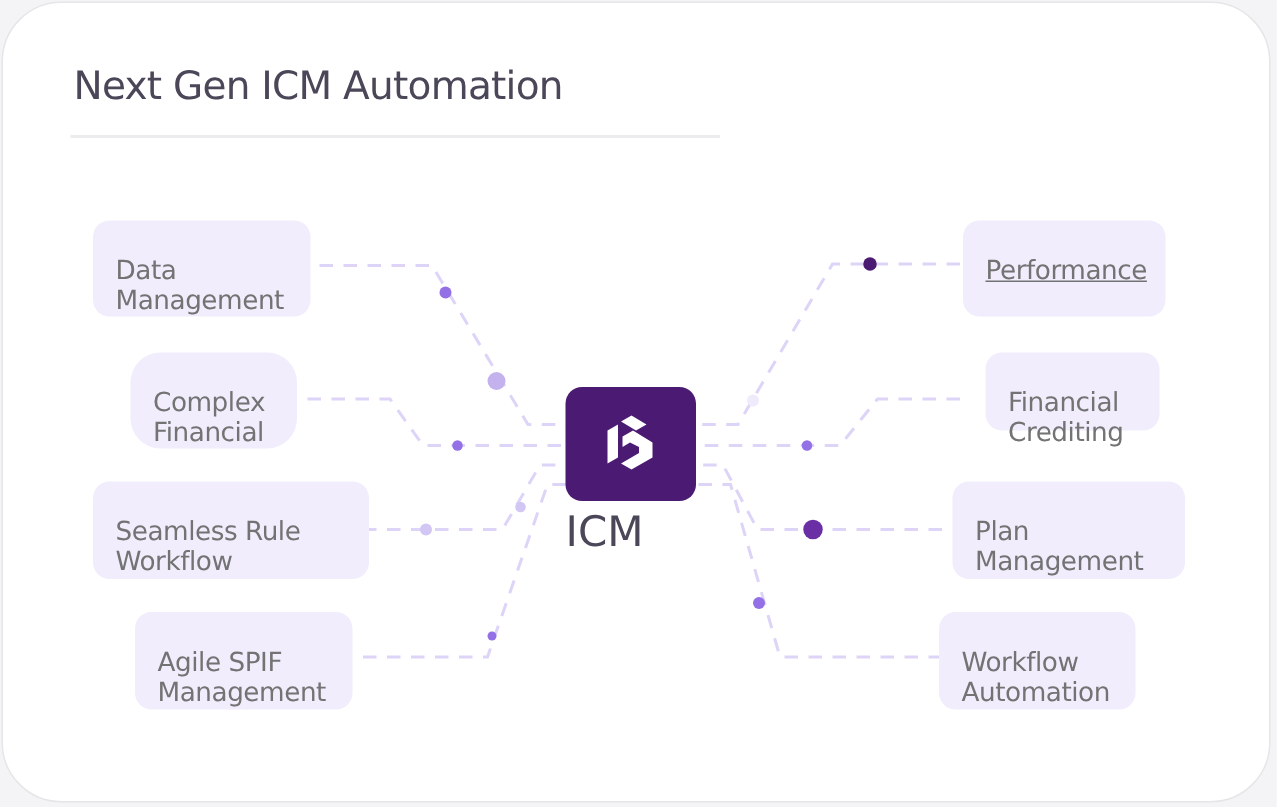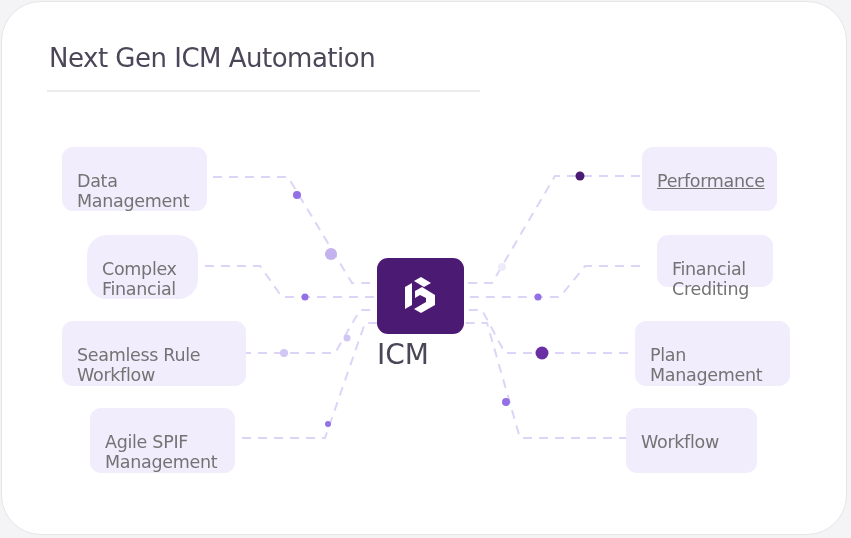--- a/index.html
+++ b/index.html
@@ -86,20 +86,21 @@
 <div class="node" style="left:657px; top:235px; width:116px; height:52px;">
   <div>Financial</div>
   <div>Crediting</div>
 </div>
 <div class="node" style="left:635px; top:321px; width:155px; height:65px;">
   <div>Plan</div>
   <div>Management</div>
 </div>
 <div class="node" style="left:626px; top:408px; width:131px; height:65px;">
   <div>Workflow</div>
+  <div>Automation</div>
 </div>
 
 <div class="hub">
   <svg width="40" height="42" viewBox="0 0 40 42">
     <g fill="#ffffff">
       <polygon points="20,2 30,8 23,12 13,6"></polygon>
       <polygon points="4,12 11,8 11,30 4,34"></polygon>
       <polygon points="14,16 21,12 34,20 34,30 20,38 13,34 25,27 25,23 19,20 14,23"></polygon>
     </g>
   </svg>

